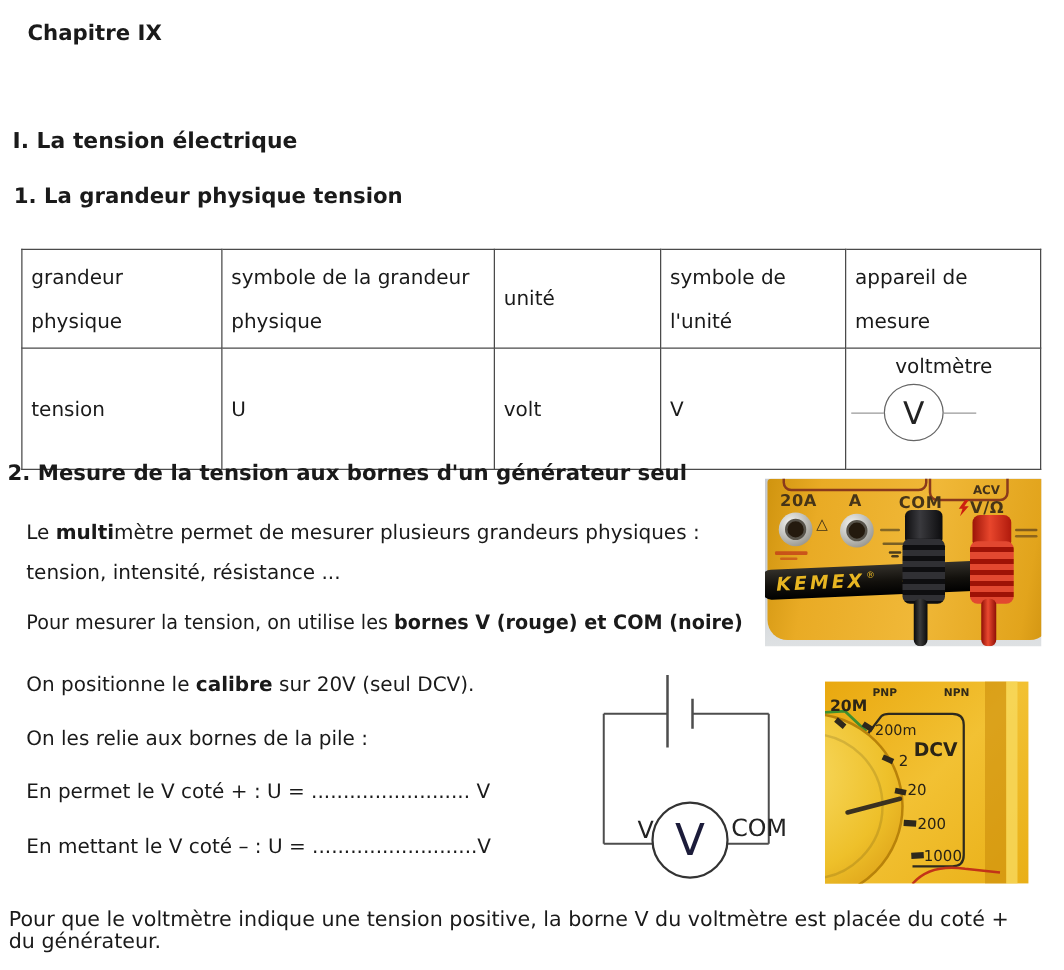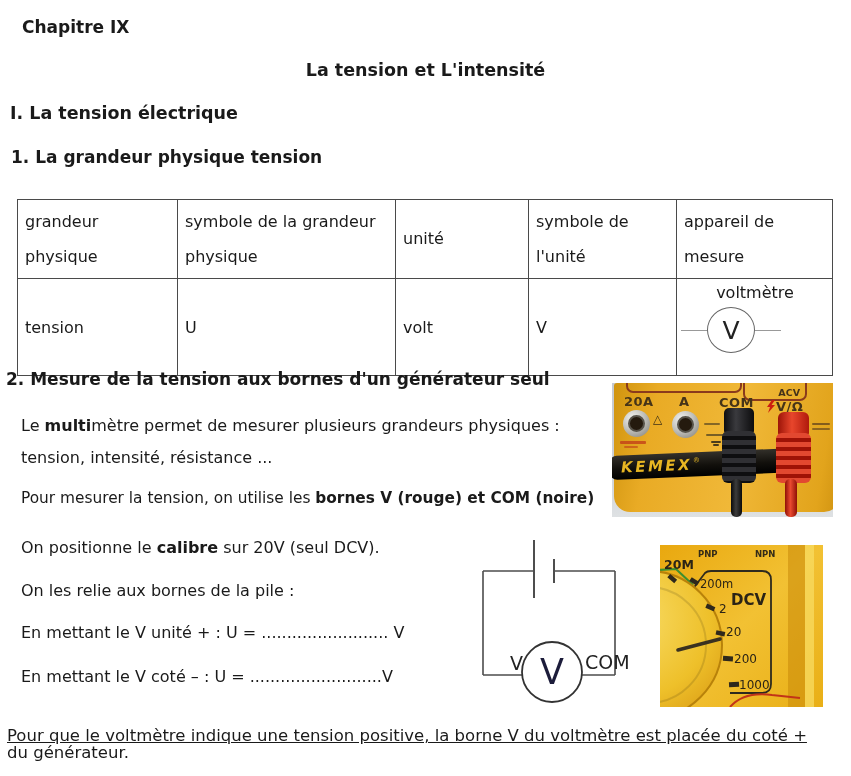--- a/index.html
+++ b/index.html
@@ -9,21 +9,21 @@
   .chapter{left:22px;top:17px;font-size:17px;font-weight:bold;}
   .title{left:0;top:60px;width:851px;text-align:center;font-size:17.5px;font-weight:bold;}
   .sec1{left:10px;top:103px;font-size:17.5px;font-weight:bold;}
   .sub1{left:11px;top:147px;font-size:17px;font-weight:bold;}
   .sec2{left:6px;top:369px;font-size:17px;font-weight:bold;}
   .body{font-size:16px;white-space:nowrap;left:21px;}
   .t418{top:416px;}.t449{top:448px;}.t489{top:488px;}.t539{top:538px;}
   .t582{top:581px;}.t624{top:623px;}.t668{top:667px;}
   .fit{transform:scaleX(.96);transform-origin:0 50%;}
   .conclusion{font-size:16.5px;white-space:nowrap;left:7px;}
-  .t711{top:726px;text-decoration:underline;}.t744{top:743px;}
+  .t711{top:726px;}.t744{top:743px;}
 
   
   table.gtable{position:absolute;left:17px;top:199px;width:815px;border-collapse:collapse;
                table-layout:fixed;font-size:16px;padding-left:31px;}
   .gtable th,.gtable td{border:1px solid #4a4a4a;font-weight:normal;text-align:left;
                padding:4px 6px 4px 7px;overflow:hidden;}
   .gtable tr.hrow{height:77px;}
   .gtable tr.drow{height:97px;}
   .gtable th{vertical-align:top;line-height:35px;}
   .gtable th.vmid{vertical-align:middle;line-height:20px;}
@@ -81,21 +81,20 @@
   
   .photo-dial{left:660px;top:545px;width:163px;height:162px;overflow:hidden;}
   svg text{font-family:"DejaVu Sans","Liberation Sans",sans-serif;}
 </style>
 </head>
 <body>
 
 <div id="page">
 
   <p class="abs chapter">Chapitre IX</p>
-  <p class="abs title">La tension et L'intensité</p>
   <p class="abs sec1">I. La tension électrique</p>
   <p class="abs sub1">1. La grandeur physique tension</p>
 
   <table class="gtable">
     <colgroup>
       <col style="width:160px">
         <col style="width:218px">
         <col style="width:133px">
       <col style="width:148px">
         <col style="width:156px">
@@ -127,21 +126,21 @@
   </tbody>
     </table>
 
   <p class="abs sec2">2. Mesure de la tension aux bornes d'un générateur seul</p>
 
   <p class="abs body t418"><span>Le </span><b>multi</b><span>mètre permet de mesurer plusieurs grandeurs physiques :</span></p>
   <p class="abs body t449">tension, intensité, résistance ...</p>
   <p class="abs body t489 fit"><span>Pour mesurer la tension, on utilise les </span><b>bornes V (rouge) et COM (noire)</b></p>
   <p class="abs body t539"><span>On positionne le </span><b>calibre</b><span> sur 20V (seul DCV).</span></p>
   <p class="abs body t582">On les relie aux bornes de la pile :</p>
-  <p class="abs body t624">En mettant le V unité + : U = ......................... V</p>
+  <p class="abs body t624">En permet le V coté + : U = ......................... V</p>
   <p class="abs body t668">En mettant le V coté – : U = ..........................V</p>
   <p class="abs conclusion t711">Pour que le voltmètre indique une tension positive, la borne V du voltmètre est placée du coté +</p>
   <p class="abs conclusion t744">du générateur.</p>
 
   <div class="abs photo-mm">
     <div class="mm-body"></div>
     <div class="mm-box bx-l"></div>
     <div class="mm-box bx-r">
       <span class="acv">ACV</span>
     </div>

